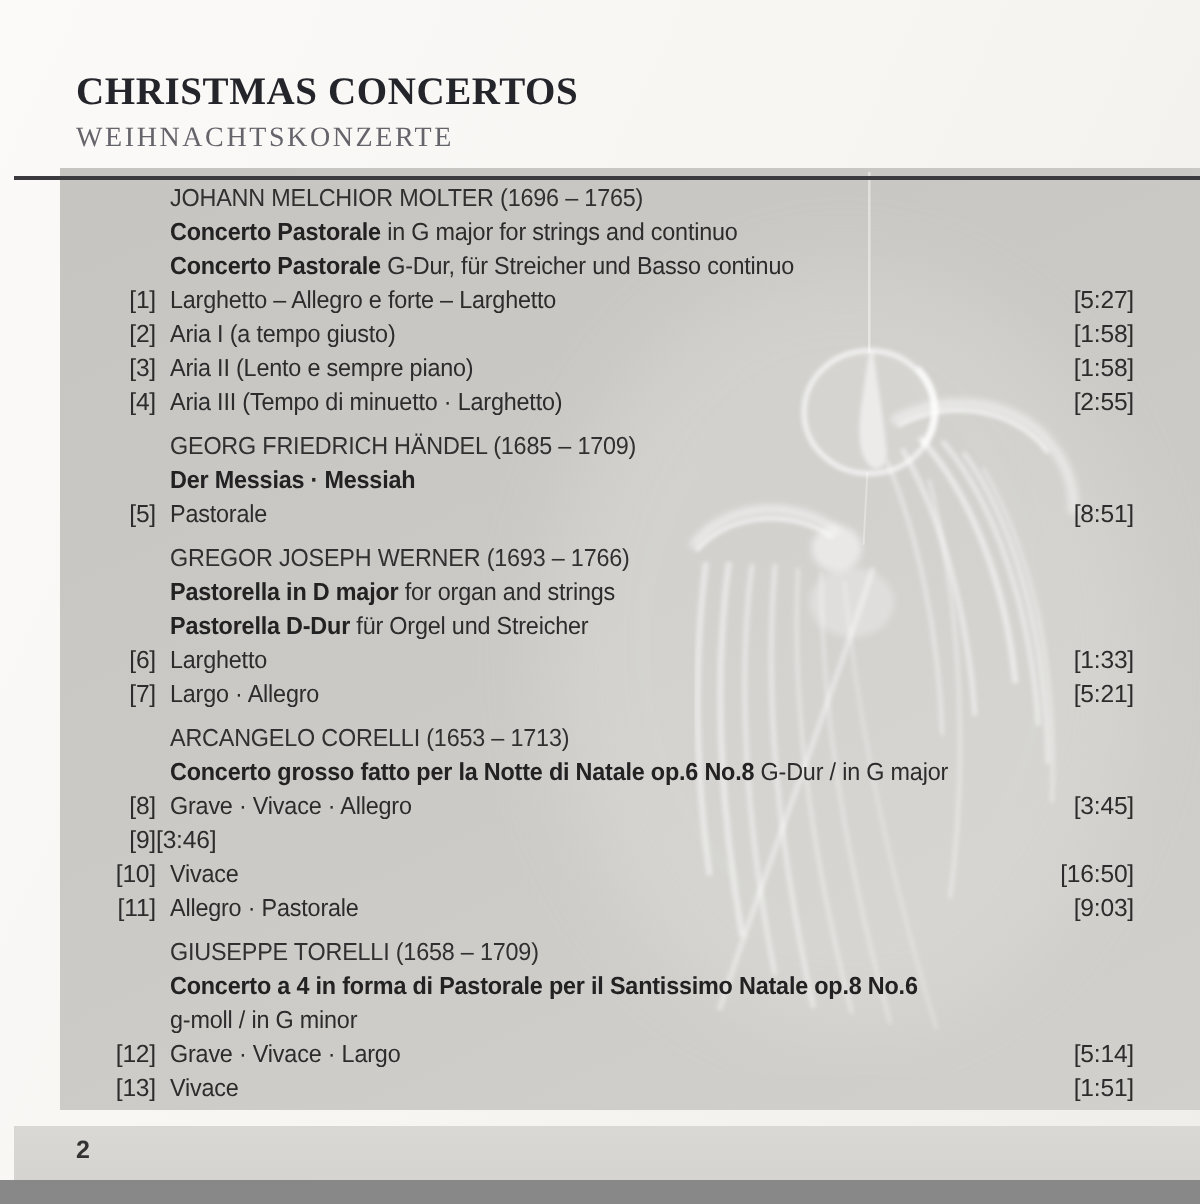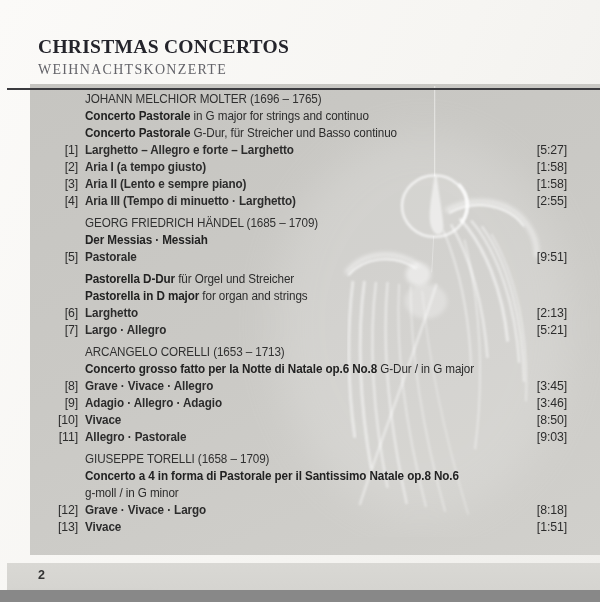--- a/index.html
+++ b/index.html
@@ -31,21 +31,21 @@
     position:relative;z-index:2;padding:7px 33px 0 23px;
     font-size:12.3px;line-height:17px;letter-spacing:-.1px;color:#2c2c2c;
   }
   .section{margin-bottom:5px;}
   .hline{margin-left:32px;white-space:nowrap;}
   .cond{display:inline-block;transform:scaleX(.95);transform-origin:0 50%;white-space:pre;}
   .b{font-weight:bold;color:#222;}
   .composer{color:#303030;}
   .track{display:flex;align-items:baseline;}
   .t-no{flex:0 0 25px;width:25px;text-align:right;white-space:nowrap;}
-  .t-title{flex:1 1 auto;padding-left:7px;overflow:hidden;white-space:nowrap;font-weight:bold;}
+  .t-title{flex:1 1 auto;padding-left:7px;overflow:hidden;white-space:nowrap;}
   .t-time{flex:0 0 auto;white-space:nowrap;}
   
   .footer{position:absolute;left:7px;right:0;top:563px;height:39px;
     background:linear-gradient(180deg,#d9d8d4 0%,#d5d4d0 70%,#cfcec9 100%);}
   .page-number{position:absolute;left:31px;top:5px;font-size:12.5px;font-weight:bold;color:#333;}
   .artifact{position:absolute;bottom:0;height:6px;background:#eceae6;opacity:.8;border-radius:2px 2px 0 0;}
   .a1{left:178px;width:32px;}
   .a2{left:248px;width:22px;}
   .a3{left:336px;width:22px;}
   .a4{left:396px;width:26px;}
@@ -139,69 +139,69 @@
             <span class="t-title"><span class="cond">Aria III (Tempo di minuetto · Larghetto)</span></span>
             <span class="t-time">[2:55]</span>
           </div>
         </div>
         <div class="section">
           <div class="hline composer"><span class="cond">GEORG FRIEDRICH HÄNDEL (1685 – 1709)</span></div>
           <div class="hline"><span class="cond"><span class="b">Der Messias · Messiah</span></span></div>
           <div class="track">
             <span class="t-no">[5]</span>
             <span class="t-title"><span class="cond">Pastorale</span></span>
-            <span class="t-time">[9:51]</span>
-          </div>
-        </div>
-        <div class="section">
+            <span class="t-time">[8:51]</span>
+          </div>
+        </div>
+        <div class="section">
+          <div class="hline composer"><span class="cond">GREGOR JOSEPH WERNER (1693 – 1766)</span></div>
+          <div class="hline"><span class="cond"><span class="b">Pastorella in D major</span><span> for organ and strings</span></span></div>
           <div class="hline"><span class="cond"><span class="b">Pastorella D-Dur</span><span> für Orgel und Streicher</span></span></div>
-          <div class="hline"><span class="cond"><span class="b">Pastorella in D major</span><span> for organ and strings</span></span></div>
           <div class="track">
             <span class="t-no">[6]</span>
             <span class="t-title"><span class="cond">Larghetto</span></span>
-            <span class="t-time">[2:13]</span>
+            <span class="t-time">[1:33]</span>
           </div>
           <div class="track">
             <span class="t-no">[7]</span>
             <span class="t-title"><span class="cond">Largo · Allegro</span></span>
             <span class="t-time">[5:21]</span>
           </div>
         </div>
         <div class="section">
           <div class="hline composer"><span class="cond">ARCANGELO CORELLI (1653 – 1713)</span></div>
           <div class="hline"><span class="cond"><span class="b">Concerto grosso fatto per la Notte di Natale op.6 No.8</span><span> G-Dur / in G major</span></span></div>
           <div class="track">
             <span class="t-no">[8]</span>
             <span class="t-title"><span class="cond">Grave · Vivace · Allegro</span></span>
             <span class="t-time">[3:45]</span>
           </div>
           <div class="track">
             <span class="t-no">[9]</span>
-            <span class="t-title"><span class="cond">Adagio · Allegro · Adagio</span></span>
             <span class="t-time">[3:46]</span>
           </div>
           <div class="track">
             <span class="t-no">[10]</span>
             <span class="t-title"><span class="cond">Vivace</span></span>
-            <span class="t-time">[8:50]</span>
+            <span class="t-time">[16:50]</span>
           </div>
           <div class="track">
             <span class="t-no">[11]</span>
             <span class="t-title"><span class="cond">Allegro · Pastorale</span></span>
             <span class="t-time">[9:03]</span>
           </div>
         </div>
         <div class="section">
           <div class="hline composer"><span class="cond">GIUSEPPE TORELLI (1658 – 1709)</span></div>
           <div class="hline"><span class="cond"><span class="b">Concerto a 4 in forma di Pastorale per il Santissimo Natale op.8 No.6</span></span></div>
           <div class="hline"><span class="cond"><span>g-moll / in G minor</span></span></div>
           <div class="track">
             <span class="t-no">[12]</span>
             <span class="t-title"><span class="cond">Grave · Vivace · Largo</span></span>
-            <span class="t-time">[8:18]</span>
+            <span class="t-time">[5:14]</span>
           </div>
           <div class="track">
             <span class="t-no">[13]</span>
             <span class="t-title"><span class="cond">Vivace</span></span>
             <span class="t-time">[1:51]</span>
           </div>
         </div>
       </div>
   </div>
 

